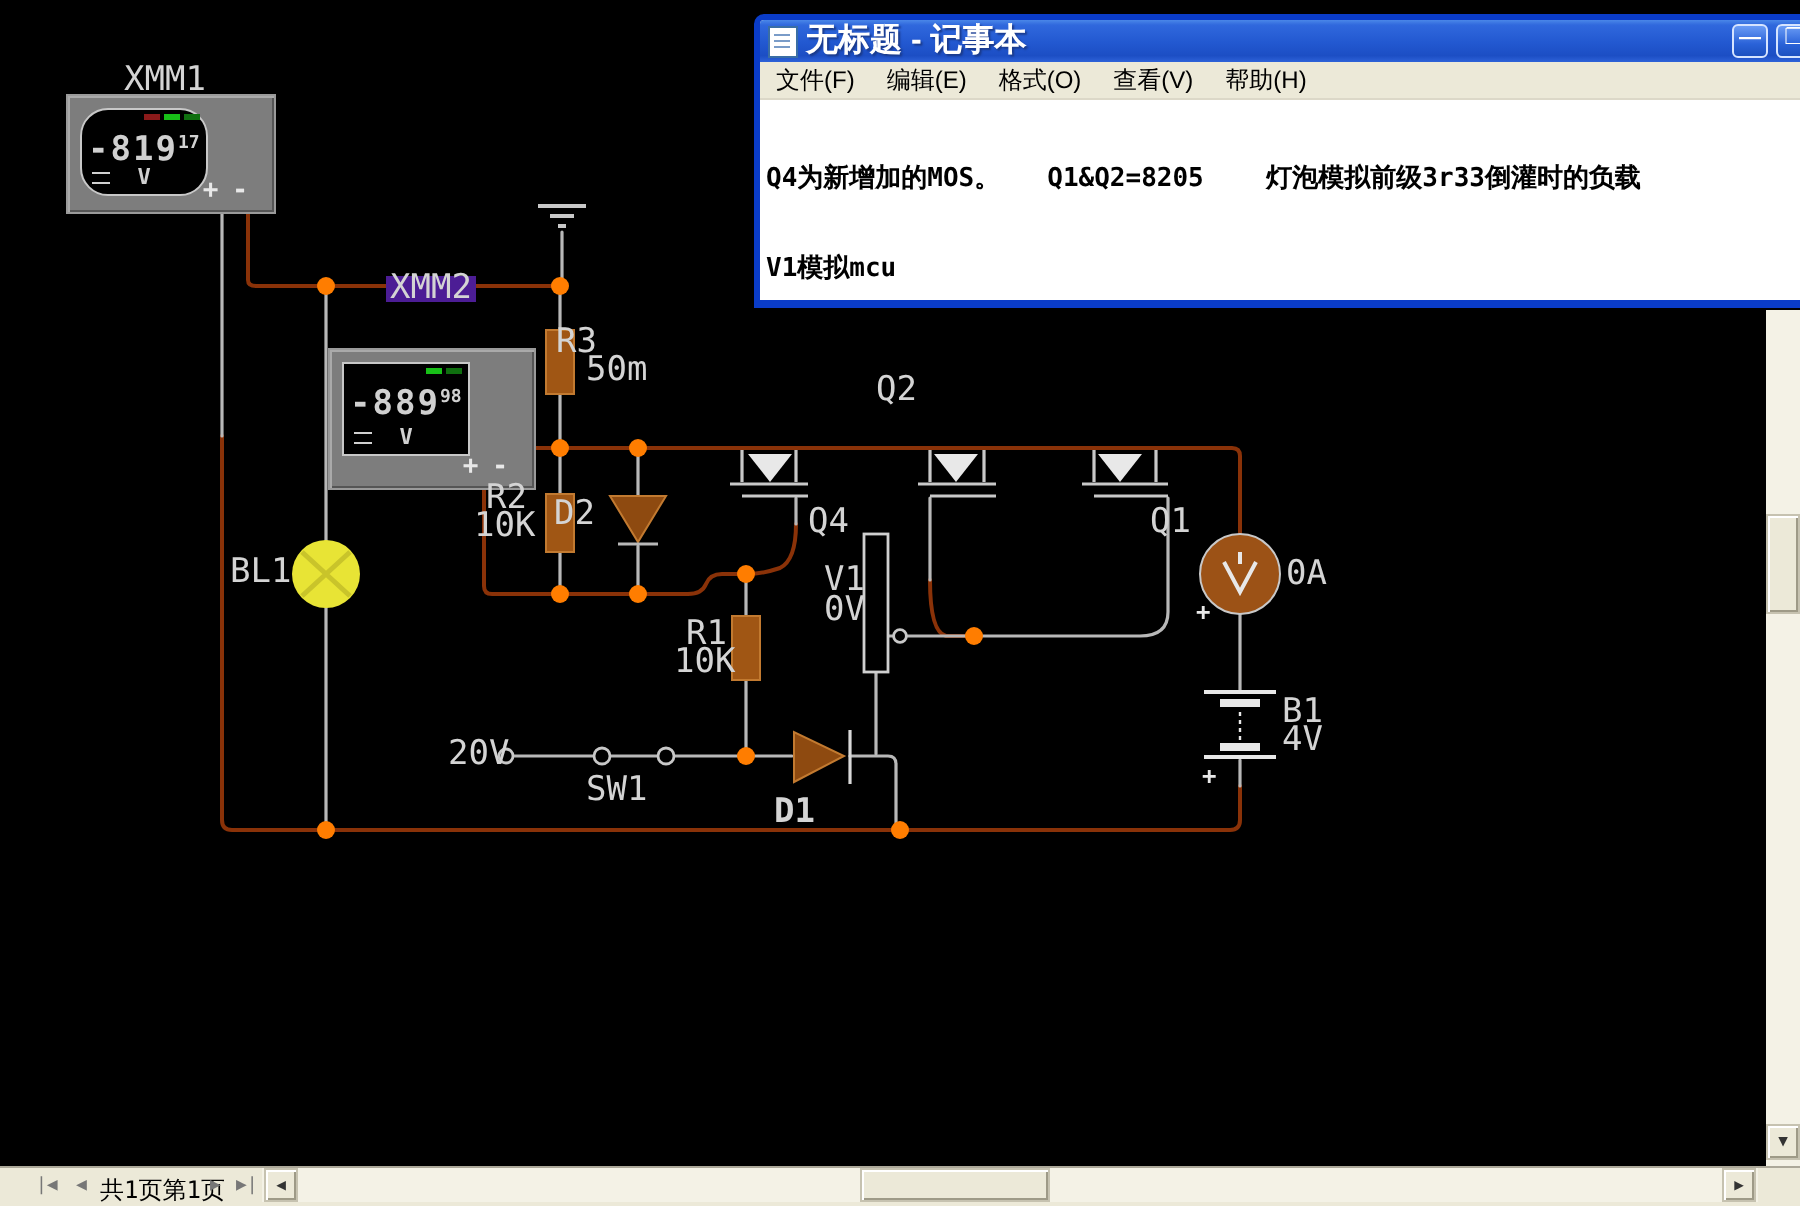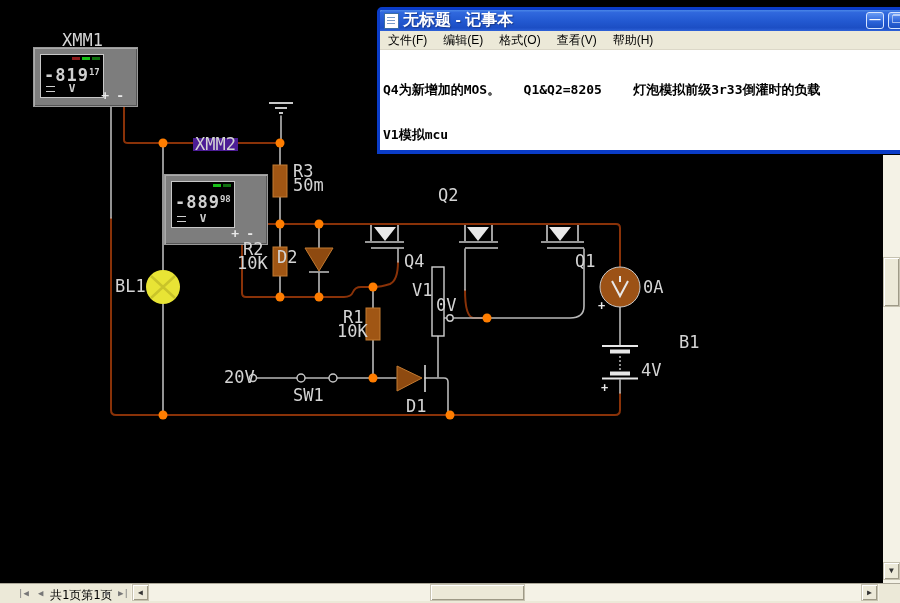--- a/index.html
+++ b/index.html
@@ -185,21 +185,21 @@
           <circle cx="319" cy="297" r="4.5"></circle>
         <circle cx="373" cy="287" r="4.5"></circle>
           <circle cx="487" cy="318" r="4.5"></circle>
         <circle cx="373" cy="378" r="4.5"></circle>
           <circle cx="450" cy="415" r="4.5"></circle>
         <circle cx="163" cy="415" r="4.5"></circle>
       </g>
     </svg>
 
     <div class="meter" style="left:33px;top:47px;width:103px;height:58px;">
-      <div class="lcd" style="width:62px;height:42px;">
+      <div class="lcd" style="width:62px;height:42px;border-radius:14px;">
         <div class="leds">
           <i style="background:#8b1a1a"></i>
             <i style="background:#18c018"></i>
             <i style="background:#0f6f0f"></i>
         </div>
         <div class="digits"><span>-819</span><sup>17</sup></div>
         <div class="dcsym"></div>
         <div class="unit">V</div>
       </div>
       <div class="pm"><span>+</span><span>-</span></div>
@@ -212,39 +212,39 @@
         </div>
         <div class="digits"><span>-889</span><sup>98</sup></div>
         <div class="dcsym"></div>
         <div class="unit">V</div>
       </div>
       <div class="pm"><span>+</span><span>-</span></div>
     </div>
 
     <div class="clabel" style="left:62px;top:34px;">XMM1</div>
     <div class="clabel" style="left:193px;top:138px;background:#4c1d95;padding:0 2px;">XMM2</div>
-    <div class="clabel" style="left:293px;top:165px;">R3</div>
+    <div class="clabel" style="left:278px;top:165px;">R3</div>
     <div class="clabel" style="left:293px;top:179px;">50m</div>
     <div class="clabel" style="left:438px;top:189px;">Q2</div>
     <div class="clabel" style="left:243px;top:243px;">R2</div>
     <div class="clabel" style="left:237px;top:257px;">10K</div>
     <div class="clabel" style="left:277px;top:251px;">D2</div>
     <div class="clabel" style="left:404px;top:255px;">Q4</div>
     <div class="clabel" style="left:575px;top:255px;">Q1</div>
     <div class="clabel" style="left:412px;top:284px;">V1</div>
-    <div class="clabel" style="left:412px;top:299px;margin-left:24px;">0V</div>
+    <div class="clabel" style="left:412px;top:299px;">0V</div>
     <div class="clabel" style="left:115px;top:280px;">BL1</div>
     <div class="clabel" style="left:343px;top:311px;">R1</div>
     <div class="clabel" style="left:337px;top:325px;">10K</div>
     <div class="clabel" style="left:224px;top:371px;">20V</div>
     <div class="clabel" style="left:293px;top:389px;">SW1</div>
-    <div class="clabel" style="left:406px;top:400px;">D1</div>
+    <div class="clabel" style="left:387px;top:400px;font-weight:bold;">D1</div>
     <div class="clabel" style="left:643px;top:281px;">0A</div>
     <div class="plus-label" style="left:598px;top:299px;">+</div>
-    <div class="clabel" style="left:641px;top:336px;margin-left:38px;">B1</div>
+    <div class="clabel" style="left:641px;top:350px;">B1</div>
     <div class="clabel" style="left:641px;top:364px;">4V</div>
     <div class="plus-label" style="left:601px;top:381px;">+</div>
   </div>
 
   <div id="notepad">
     <div id="np-titlebar">
       <div id="np-icon"></div>
       <div id="np-title">无标题 - 记事本</div>
       <div id="np-min" class="np-btn">—</div>
       <div id="np-max" class="np-btn">❐</div>

